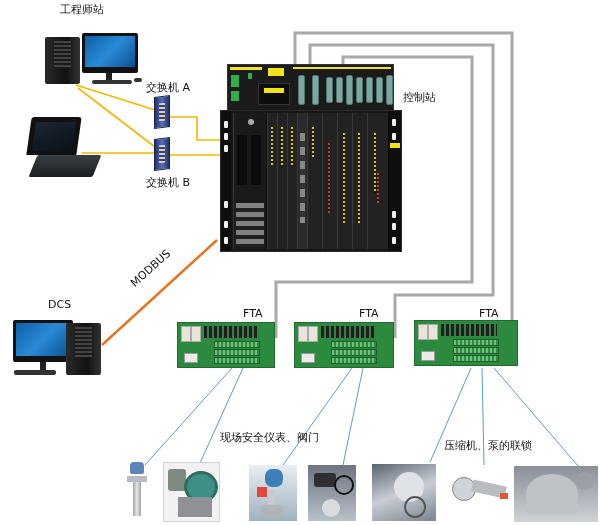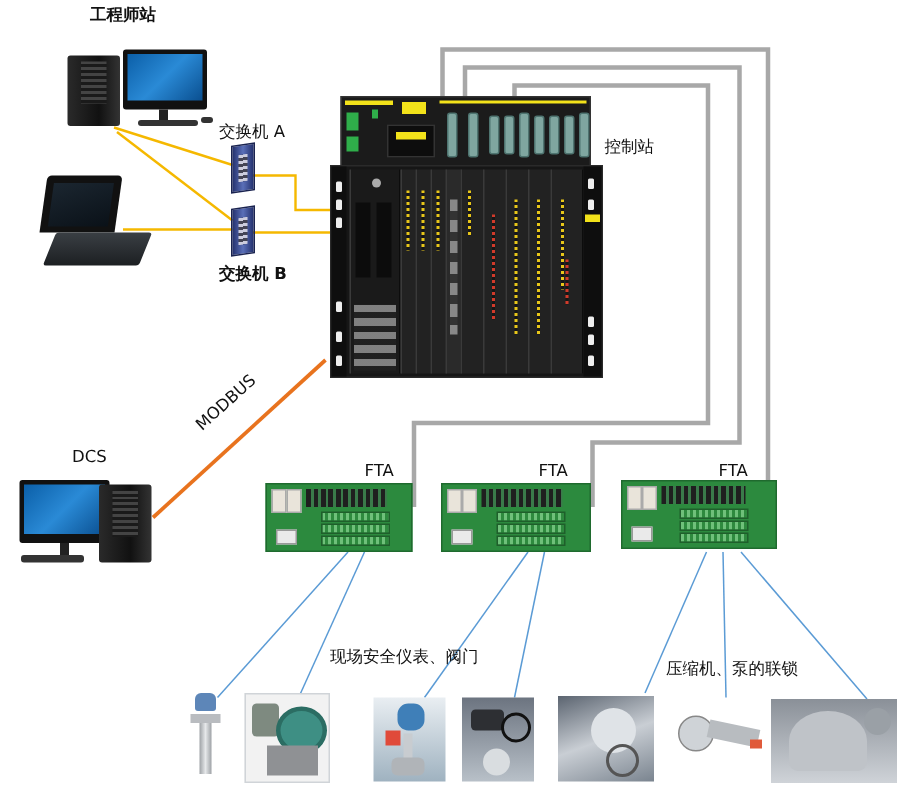--- a/index.html
+++ b/index.html
@@ -61,21 +61,21 @@
 
   <line x1="232" y1="368" x2="145" y2="465" stroke="#5b9bd5" stroke-width="1"></line>
   <line x1="243" y1="368" x2="200" y2="463" stroke="#5b9bd5" stroke-width="1"></line>
   <line x1="352" y1="368" x2="283" y2="465" stroke="#5b9bd5" stroke-width="1"></line>
   <line x1="363" y1="368" x2="343" y2="465" stroke="#5b9bd5" stroke-width="1"></line>
   <line x1="471" y1="368" x2="430" y2="462" stroke="#5b9bd5" stroke-width="1"></line>
   <line x1="482" y1="368" x2="484" y2="465" stroke="#5b9bd5" stroke-width="1"></line>
   <line x1="494" y1="368" x2="578" y2="466" stroke="#5b9bd5" stroke-width="1"></line>
 </svg>
 
-<div class="lbl" style="left:60px;top:2px;font-weight:bold;">工程师站</div>
+<div class="lbl" style="left:60px;top:2px;">工程师站</div>
 
 <div class="abs" style="left:42px;top:30px;width:105px;height:60px;">
   <div class="tower" style="left:3px;top:7px;width:35px;height:47px;"></div>
   <div class="monitor" style="left:40px;top:3px;width:56px;height:40px;">
       <div class="scr"></div>
     </div>
   <div class="stand" style="left:64px;top:43px;width:6px;height:8px;"></div>
   <div class="kbd" style="left:50px;top:50px;width:40px;height:4px;"></div>
   <div class="kbd" style="left:92px;top:48px;width:8px;height:4px;border-radius:3px;"></div>
 </div>
@@ -83,21 +83,21 @@
 <div class="abs" style="left:15px;top:115px;width:90px;height:72px;">
   <div class="lap-screen" style="left:14px;top:2px;width:50px;height:38px;">
       <div class="scr"></div>
     </div>
   <div class="lap-base" style="left:18px;top:40px;width:64px;height:22px;"></div>
 </div>
 
 <div class="lbl" style="left:146px;top:80px;">交换机 A</div>
 <div class="switch" style="left:154px;top:96px;width:14px;height:30px;"></div>
 <div class="switch" style="left:154px;top:138px;width:14px;height:30px;"></div>
-<div class="lbl" style="left:146px;top:175px;font-weight:bold;">交换机 B</div>
+<div class="lbl" style="left:146px;top:175px;">交换机 B</div>
 
 <div class="abs" style="left:220px;top:62px;width:180px;height:190px;">
 
   <div class="rack-top" style="left:7px;top:2px;width:165px;height:46px;">
     <div class="yellow" style="left:2px;top:2px;width:32px;height:3px;"></div>
     <div class="yellow" style="left:40px;top:3px;width:16px;height:8px;"></div>
     <div class="yellow" style="left:65px;top:2px;width:98px;height:2px;"></div>
     <div class="green" style="left:3px;top:10px;width:8px;height:12px;"></div>
     <div class="green" style="left:3px;top:26px;width:8px;height:10px;"></div>
     <div class="green" style="left:20px;top:8px;width:4px;height:6px;"></div>

